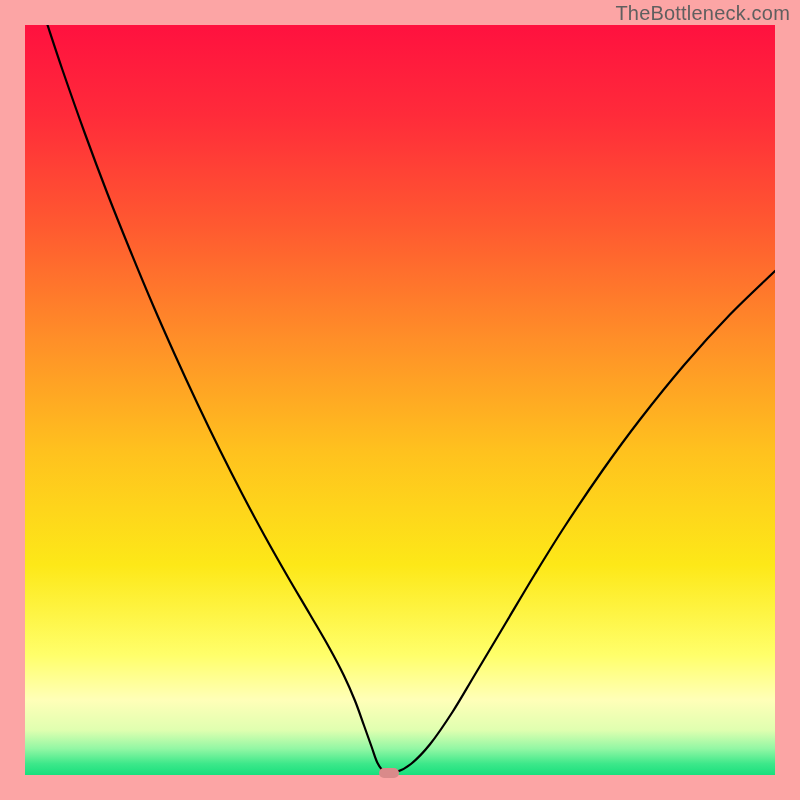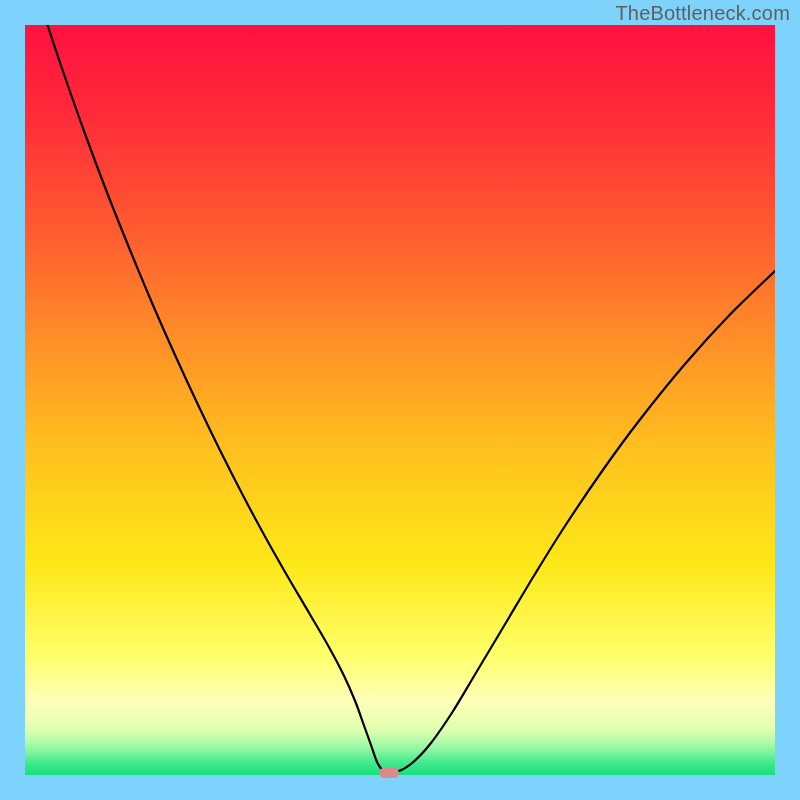--- a/index.html
+++ b/index.html
@@ -7,21 +7,21 @@
     padding: 0;
     width: 800px;
     height: 800px;
     overflow: hidden;
     background: #000;
   }
   .frame {
     position: relative;
     width: 800px;
     height: 800px;
-    background: #7dd3fc;
+    background: #fca5a5;
   }
   .plot-area {
     position: absolute;
     left: 25px;
     top: 25px;
     width: 750px;
     height: 750px;
   }
   .gradient-bg {
     position: absolute;

